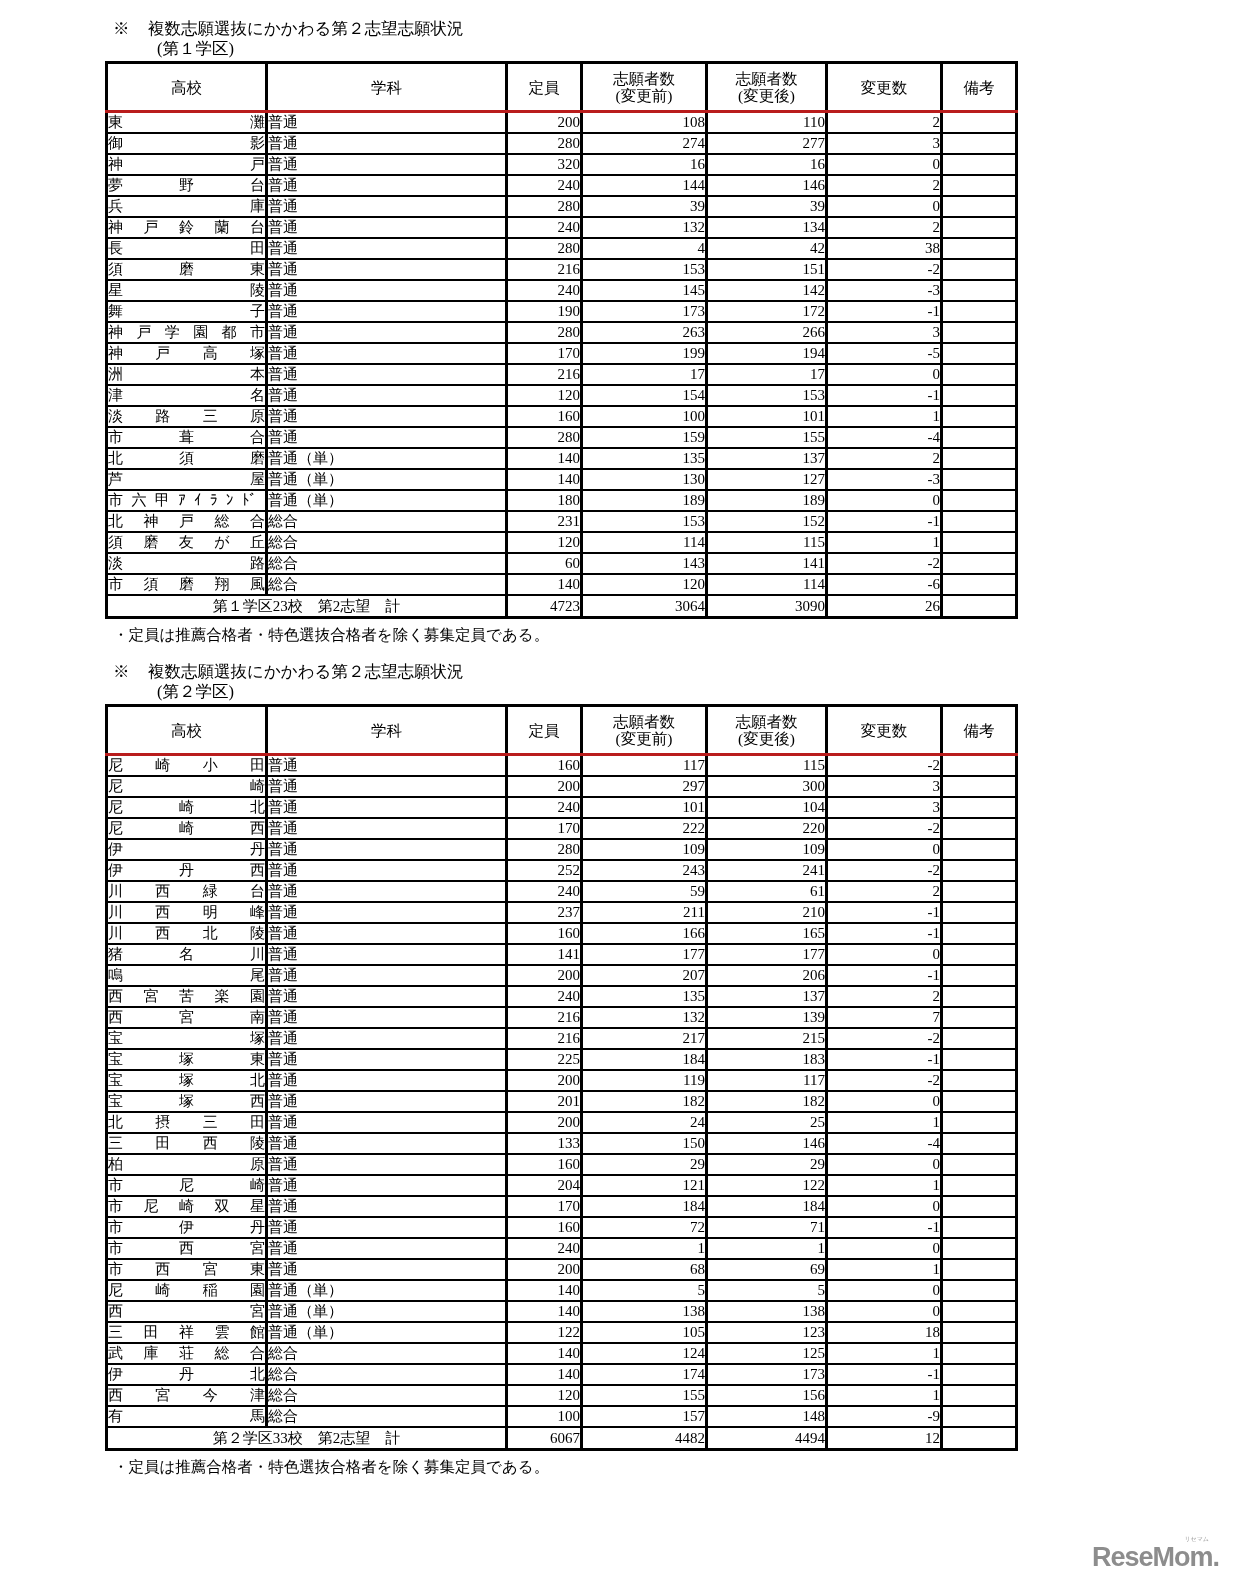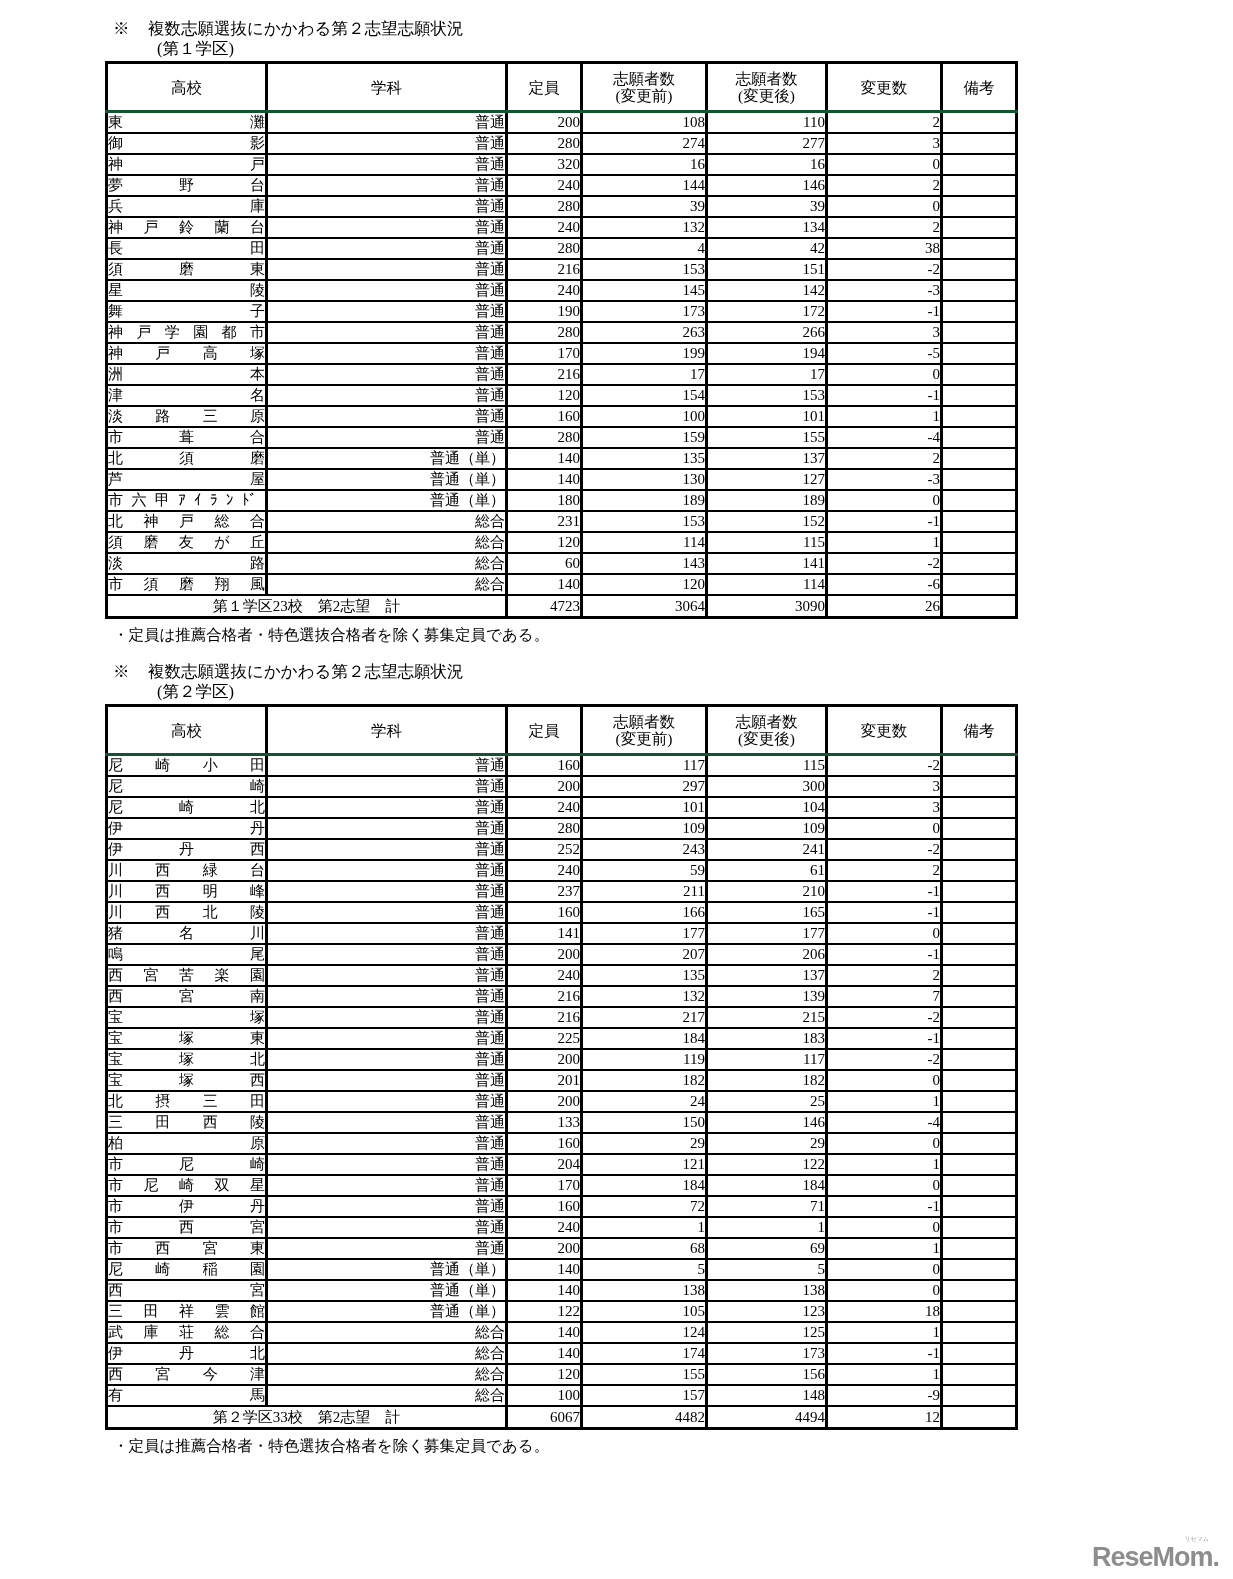--- a/index.html
+++ b/index.html
@@ -18,25 +18,25 @@
     border:3px solid #000;margin-top:1px;
   }
   table.apps th,table.apps td{
     border-left:3px solid #000;border-right:3px solid #000;
     border-top:2px solid #000;border-bottom:2px solid #000;
     font-weight:normal;font-size:15px;line-height:17px;
     padding:0;overflow:hidden;
   }
   table.apps thead th{
     height:46px;text-align:center;vertical-align:middle;
-    white-space:pre-line;border-bottom:3px solid #14532d;font-size:15.5px;
+    white-space:pre-line;border-bottom:3px solid #b91c1c;font-size:15.5px;
   }
   table.apps tbody td{height:19px;vertical-align:middle;}
   .c-school{text-align:justify;text-align-last:justify;padding:0 6px 0 5px;}
-  .c-dept{text-align:right;}
+  .c-dept{text-align:left;}
   .c-num{text-align:right;padding-right:5px;}
   .c-remark{}
   tfoot td{height:20px;border-top:3px solid #000;}
   .c-total-label{text-align:center;white-space:pre;}
   .footnote{font-size:15.5px;line-height:20px;margin:6px 0 0 8px;}
   .gap{height:16px;}
   .logo{
     position:absolute;right:14px;bottom:6px;
     font-family:Liberation Sans, sans-serif;
     color:#8d8d8d;font-weight:bold;font-size:27px;letter-spacing:-1px;
@@ -354,20 +354,29 @@
         <tr>
           <td class="c-school">尼崎北</td>
           <td class="c-dept">普通</td>
           <td class="c-num">240</td>
           <td class="c-num">101</td>
           <td class="c-num">104</td>
           <td class="c-num">3</td>
           <td class="c-remark"></td>
         </tr>
         <tr>
+          <td class="c-school">尼崎西</td>
+          <td class="c-dept">普通</td>
+          <td class="c-num">170</td>
+          <td class="c-num">222</td>
+          <td class="c-num">220</td>
+          <td class="c-num">-2</td>
+          <td class="c-remark"></td>
+        </tr>
+        <tr>
           <td class="c-school">伊丹</td>
           <td class="c-dept">普通</td>
           <td class="c-num">280</td>
           <td class="c-num">109</td>
           <td class="c-num">109</td>
           <td class="c-num">0</td>
           <td class="c-remark"></td>
         </tr>
         <tr>
           <td class="c-school">伊丹西</td>

